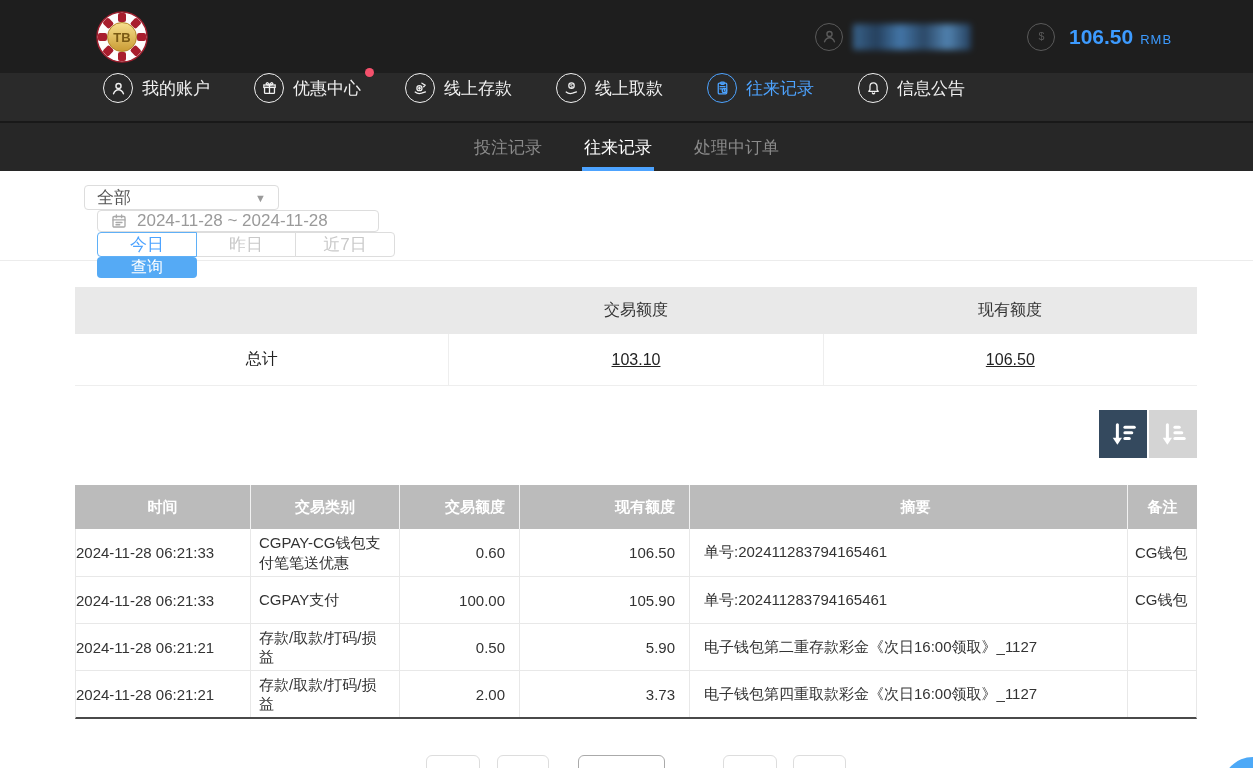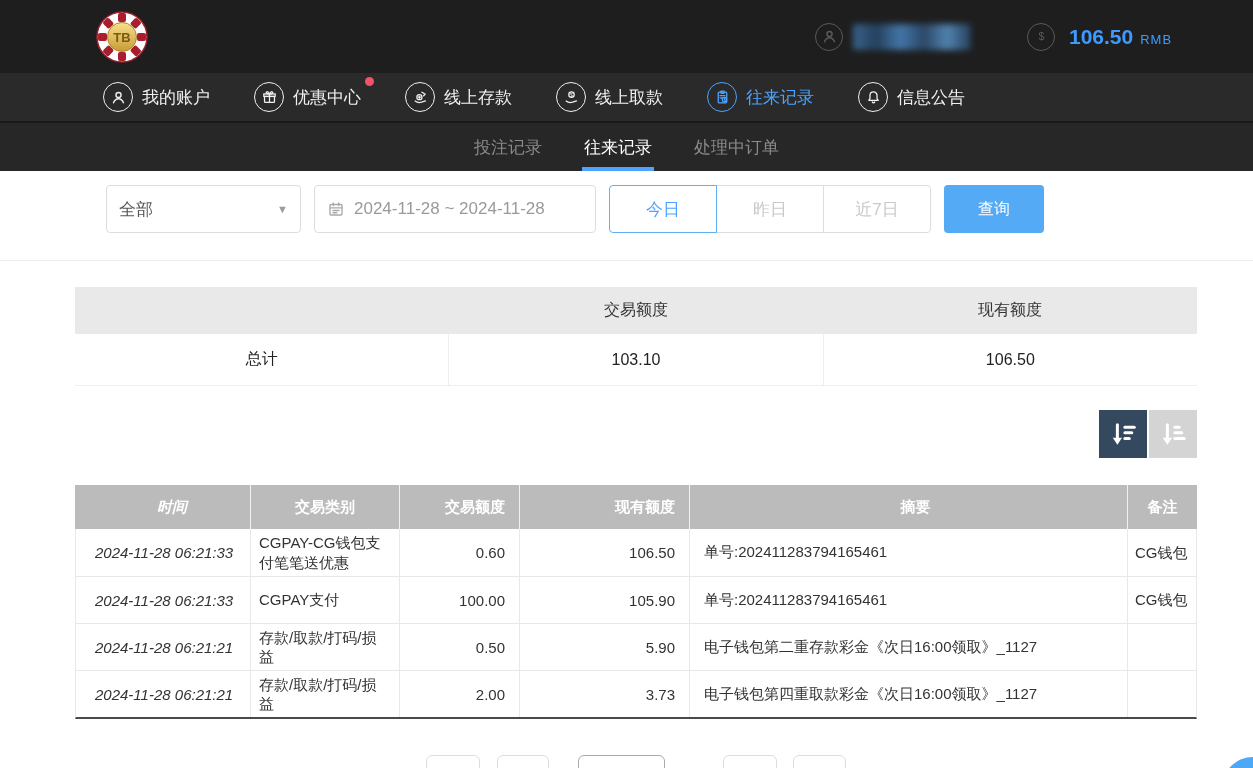--- a/index.html
+++ b/index.html
@@ -21,73 +21,73 @@
   .name-blur { width:118px; height:26px; margin-left:10px; border-radius:2px;
     background:linear-gradient(90deg,#3e6f9e,#274668,#4a86c0,#2e4f73,#5a94c9,#274668);
     filter:blur(3px); opacity:.85; }
   .wallet-gap { margin-left:56px; }
   .balance-wrap { display:flex; align-items:baseline; margin-left:14px; }
   .balance { font-size:21px; font-weight:600; color:#3d9bff; }
   .currency { font-size:13px; color:#3d9bff; margin-left:7px; letter-spacing:1px; }
 
   
   .navbar { height:50px; background:#2a2a2a; border-bottom:2px solid #191919;
-    display:flex; align-items:center; padding-left:103px; gap:44px; }
+    display:flex; align-items:flex-start; padding-left:103px; gap:44px; }
   .nav-item { display:flex; align-items:center; gap:9px; color:#f0f0f0; font-size:17px; cursor:pointer; position:relative; }
   .nav-ring { width:30px; height:30px; border:1.6px solid currentColor; color:inherit; }
   .nav-item.active { color:#4da3ff; }
   .badge-dot { position:absolute; top:-5px; right:-13px; width:9px; height:9px; border-radius:50%; background:#f4516c; }
 
   
   .subtabs { height:48px; background:#272727; display:flex; justify-content:center; align-items:center; gap:42px; }
   .tab { position:relative; height:48px; display:flex; align-items:center; font-size:17px; color:#8b8b8b; cursor:pointer; }
   .tab.active { color:#fff; }
   .tab.active::after { content:""; position:absolute; bottom:0; left:50%; transform:translateX(-50%);
     width:72px; height:4px; background:#4da3ff; }
 
   
-  .filters { margin:14px 0 0 106px; display:flex; height:48px; align-items:stretch; }
+  .filters { margin:14px 0 0 84px; display:flex; height:48px; align-items:stretch;flex-direction:column; }
   .box { border:1px solid #ddd; border-radius:4px; background:#fff; display:flex; align-items:center; }
   .type-select { width:195px; justify-content:space-between; padding:0 12px; color:#555; font-size:17px; cursor:pointer; }
   .caret { color:#9a9a9a; font-size:11px; }
   .date-box { width:282px; margin-left:13px; padding:0 12px; gap:9px; color:#9a9a9a; font-size:17px; cursor:pointer; }
   .range-group { display:flex; margin-left:13px; }
-  .range-btn { width:108px; background:#fff; border:1px solid #ddd; color:#c9c9c9; font-size:17px; cursor:pointer; }
+  .range-btn { width:100px; background:#fff; border:1px solid #ddd; color:#c9c9c9; font-size:17px; cursor:pointer; }
   .range-btn + .range-btn { margin-left:-1px; }
   .range-btn:first-child { border-radius:4px 0 0 4px; }
   .range-btn:last-child { border-radius:0 4px 4px 0; }
   .range-btn.active { border-color:#5fb0f7; color:#4da3ff; position:relative; z-index:1; }
   .search-btn { margin-left:13px; width:100px; border:none; border-radius:4px; background:#55aaf5; color:#fff; font-size:16px; cursor:pointer; }
 
   .divider { height:1px; background:#ececec; margin-top:27px; }
 
   
   .summary { width:1122px; margin:26px 0 0 75px; }
   .s-head { display:flex; height:47px; background:#e9e9e9; font-size:16px; color:#333; }
   .s-row  { display:flex; height:52px; background:#fff; font-size:16px; color:#222; border-bottom:1px solid #eee; }
   .s-cell { flex:1; display:flex; align-items:center; justify-content:center; height:100%; }
-  .s-row .s-cell + .s-cell { border-left:1px solid #eee; }
+  .s-row .s-cell + .s-cell { border-left:1px solid #eee;text-decoration:underline; }
 
   
   .sort-wrap { width:1122px; margin:24px 0 0 75px; display:flex; justify-content:flex-end; gap:2px; }
   .sort-btn { width:48px; height:48px; border:none; display:flex; align-items:center; justify-content:center; cursor:pointer; }
   .sort-desc { background:#34495e; }
   .sort-asc  { background:#d4d4d4; }
 
   
   .dtable { width:1122px; margin:27px 0 0 75px; font-size:15px; color:#333; }
   .t-head { display:flex; height:44px; background:#bbbbbb; color:#fff; font-weight:600; }
   .h-cell { display:flex; align-items:center; justify-content:center; }
   .t-head > .h-cell + .h-cell { border-left:1px solid #f2f2f2; }
   .t-body { border:1px solid #e8e8e8; border-top:none; border-bottom:2px solid #4a4a4a; }
   .t-row { display:flex; height:47px; background:#fff; }
   .t-row + .t-row { border-top:1px solid #e8e8e8; }
   .t-cell { display:flex; align-items:center; }
   .t-row > .t-cell + .t-cell { border-left:1px solid #e8e8e8; }
-  .c0 { width:175px; padding-left:19px;font-style:italic; }
+  .c0 { width:175px; padding-left:0; }
   .c1 { width:149px; padding:2px 8px; line-height:1.3; }
   .c2 { width:120px; justify-content:flex-end; padding-right:14px; }
   .c3 { width:170px; justify-content:flex-end; padding-right:14px; }
   .c4 { width:438px; padding-left:14px; }
   .c5 { width:70px; padding:2px 7px; line-height:1.3; }
   .t-body .c0 { width:174px; } .t-body .c5 { width:69px; }
 
   
   .pg-btn { position:absolute; top:755px; height:34px; background:#fff;
     border:1px solid #ddd; border-radius:6px; cursor:pointer; }

